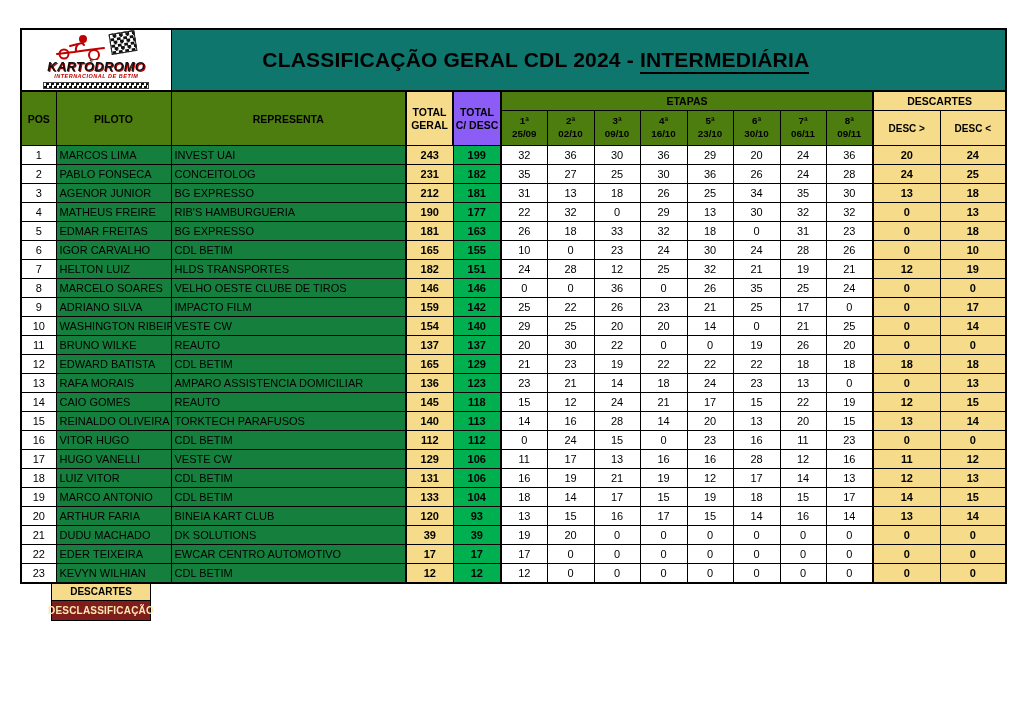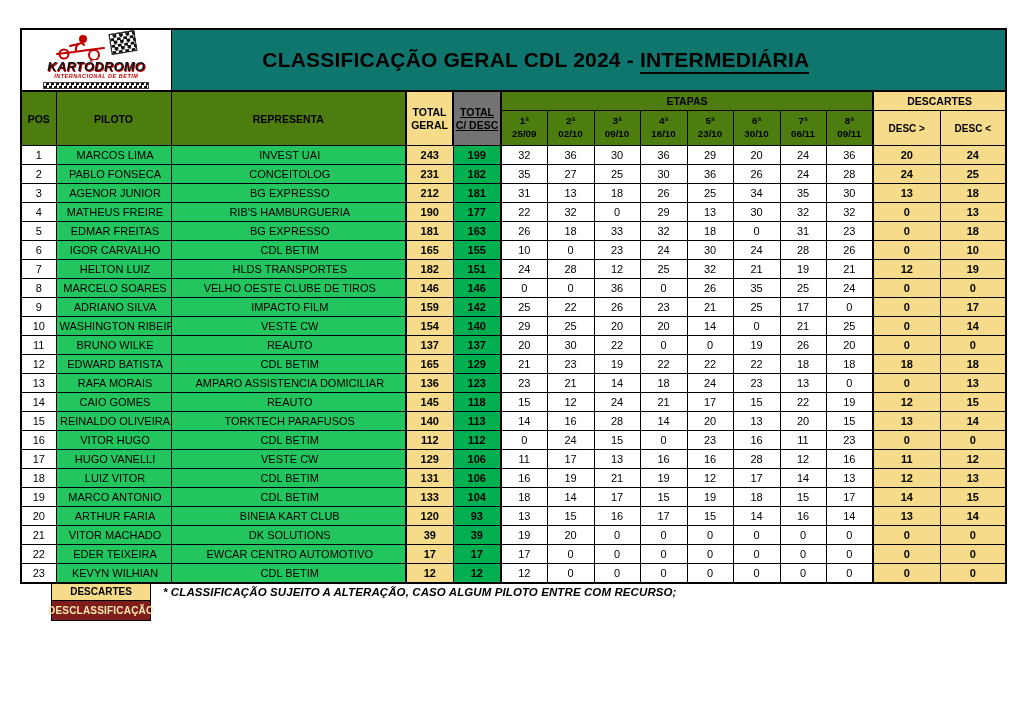--- a/index.html
+++ b/index.html
@@ -37,28 +37,28 @@
   }
   .logo-name { font-size:13px; font-weight:700; font-style:italic; line-height:1; letter-spacing:0.2px; color:#111; text-shadow:0.8px 0.8px 0 #c00000; }
   .logo-sub { font-size:5.5px; font-weight:bold; font-style:italic; color:#c00000; letter-spacing:0.5px; line-height:1.3; }
   .logo-strip { width:104px; height:5px; margin-top:1px; background:repeating-conic-gradient(#111 0% 25%, #fff 0% 50%); background-size:5px 5px; border:0.5px solid #444; }
 
   
   tr.ghead th { height:18px; font-size:10.5px; font-weight:bold; }
   tr.subhead th { height:34px; font-size:10px; font-weight:bold; }
   th.h-gray { background:#4d7c0f; }
   th.h-yellow { background:#f6dc8a; }
-  th.h-green { background:#737373;text-decoration:underline; }
+  th.h-green { background:#8b5cf6; }
   th.wrap { white-space:normal; line-height:1.15; font-size:10.5px; }
   .etapa-h div { line-height:1.3; font-size:9.8px; }
 
   
   tbody tr { height:19px; }
   td.c-pos  { background:#fff; }
-  td.c-name { background:#22c55e; text-align:center; padding-left:3px; }
+  td.c-name { background:#15803d; text-align:left; padding-left:3px; }
   td.c-num  { background:#fff; }
   td.c-yellow { background:#f6dc8a; }
   td.c-green  { background:#00b050; }
   td.c-bold { font-weight:bold; }
 
   
   .footer { display:flex; align-items:flex-start; margin-top:0; }
   .legend { margin-left:31px; width:100px; flex:0 0 auto; }
   .legend-yellow {
     height:16px; background:#f6dc8a; border:1px solid #000; border-top:none;
@@ -500,21 +500,21 @@
           <td class="c-num">17</td>
           <td class="c-num">15</td>
           <td class="c-num">14</td>
           <td class="c-num">16</td>
           <td class="c-num">14</td>
           <td class="c-yellow c-bold bl2">13</td>
           <td class="c-yellow c-bold">14</td>
         </tr>
         <tr>
           <td class="c-pos">21</td>
-          <td class="c-name">VITOR MACHADO</td>
+          <td class="c-name">DUDU MACHADO</td>
           <td class="c-name">DK SOLUTIONS</td>
           <td class="c-yellow c-bold bl2">39</td>
           <td class="c-green c-bold">39</td>
           <td class="c-num bl2">19</td>
           <td class="c-num">20</td>
           <td class="c-num">0</td>
           <td class="c-num">0</td>
           <td class="c-num">0</td>
           <td class="c-num">0</td>
           <td class="c-num">0</td>
@@ -557,15 +557,14 @@
           <td class="c-yellow c-bold">0</td>
         </tr>
       </tbody>
   </table>
 
   <div class="footer">
     <div class="legend">
       <div class="legend-yellow">DESCARTES</div>
       <div class="legend-red">DESCLASSIFICAÇÃO</div>
     </div>
-    <div class="note">* CLASSIFICAÇÃO SUJEITO A ALTERAÇÃO, CASO ALGUM PILOTO ENTRE COM RECURSO;</div>
   </div>
 </div>
 
 </body></html>

